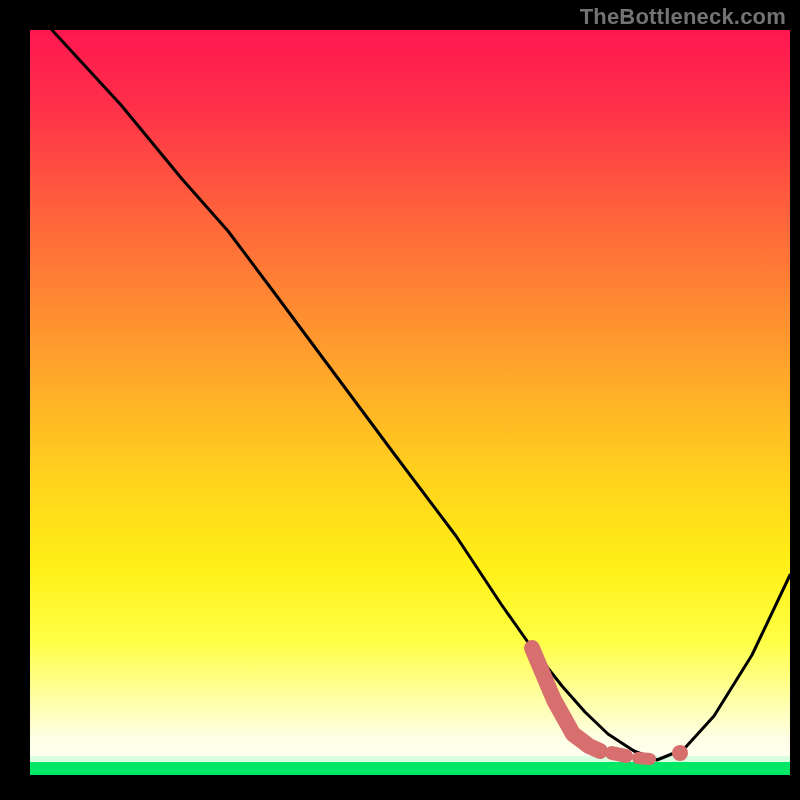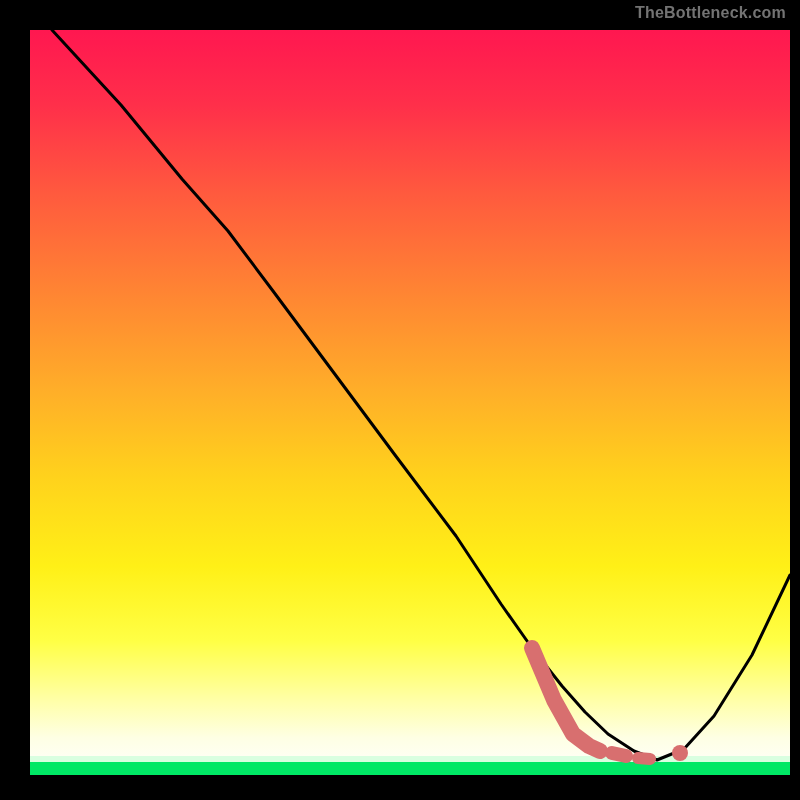--- a/index.html
+++ b/index.html
@@ -18,21 +18,21 @@
     height: 800px;
   }
   svg {
     display: block;
   }
   .watermark {
     position: absolute;
     top: 4px;
     right: 14px;
     font-family: Arial, Helvetica, sans-serif;
-    font-size: 16px;
+    font-size: 22px;
     font-weight: 600;
     color: #737373;
     letter-spacing: 0.2px;
   }
 </style>
 </head>
 <body>
 
 <div class="canvas-wrap">
   <svg width="800" height="800" viewBox="0 0 800 800">

